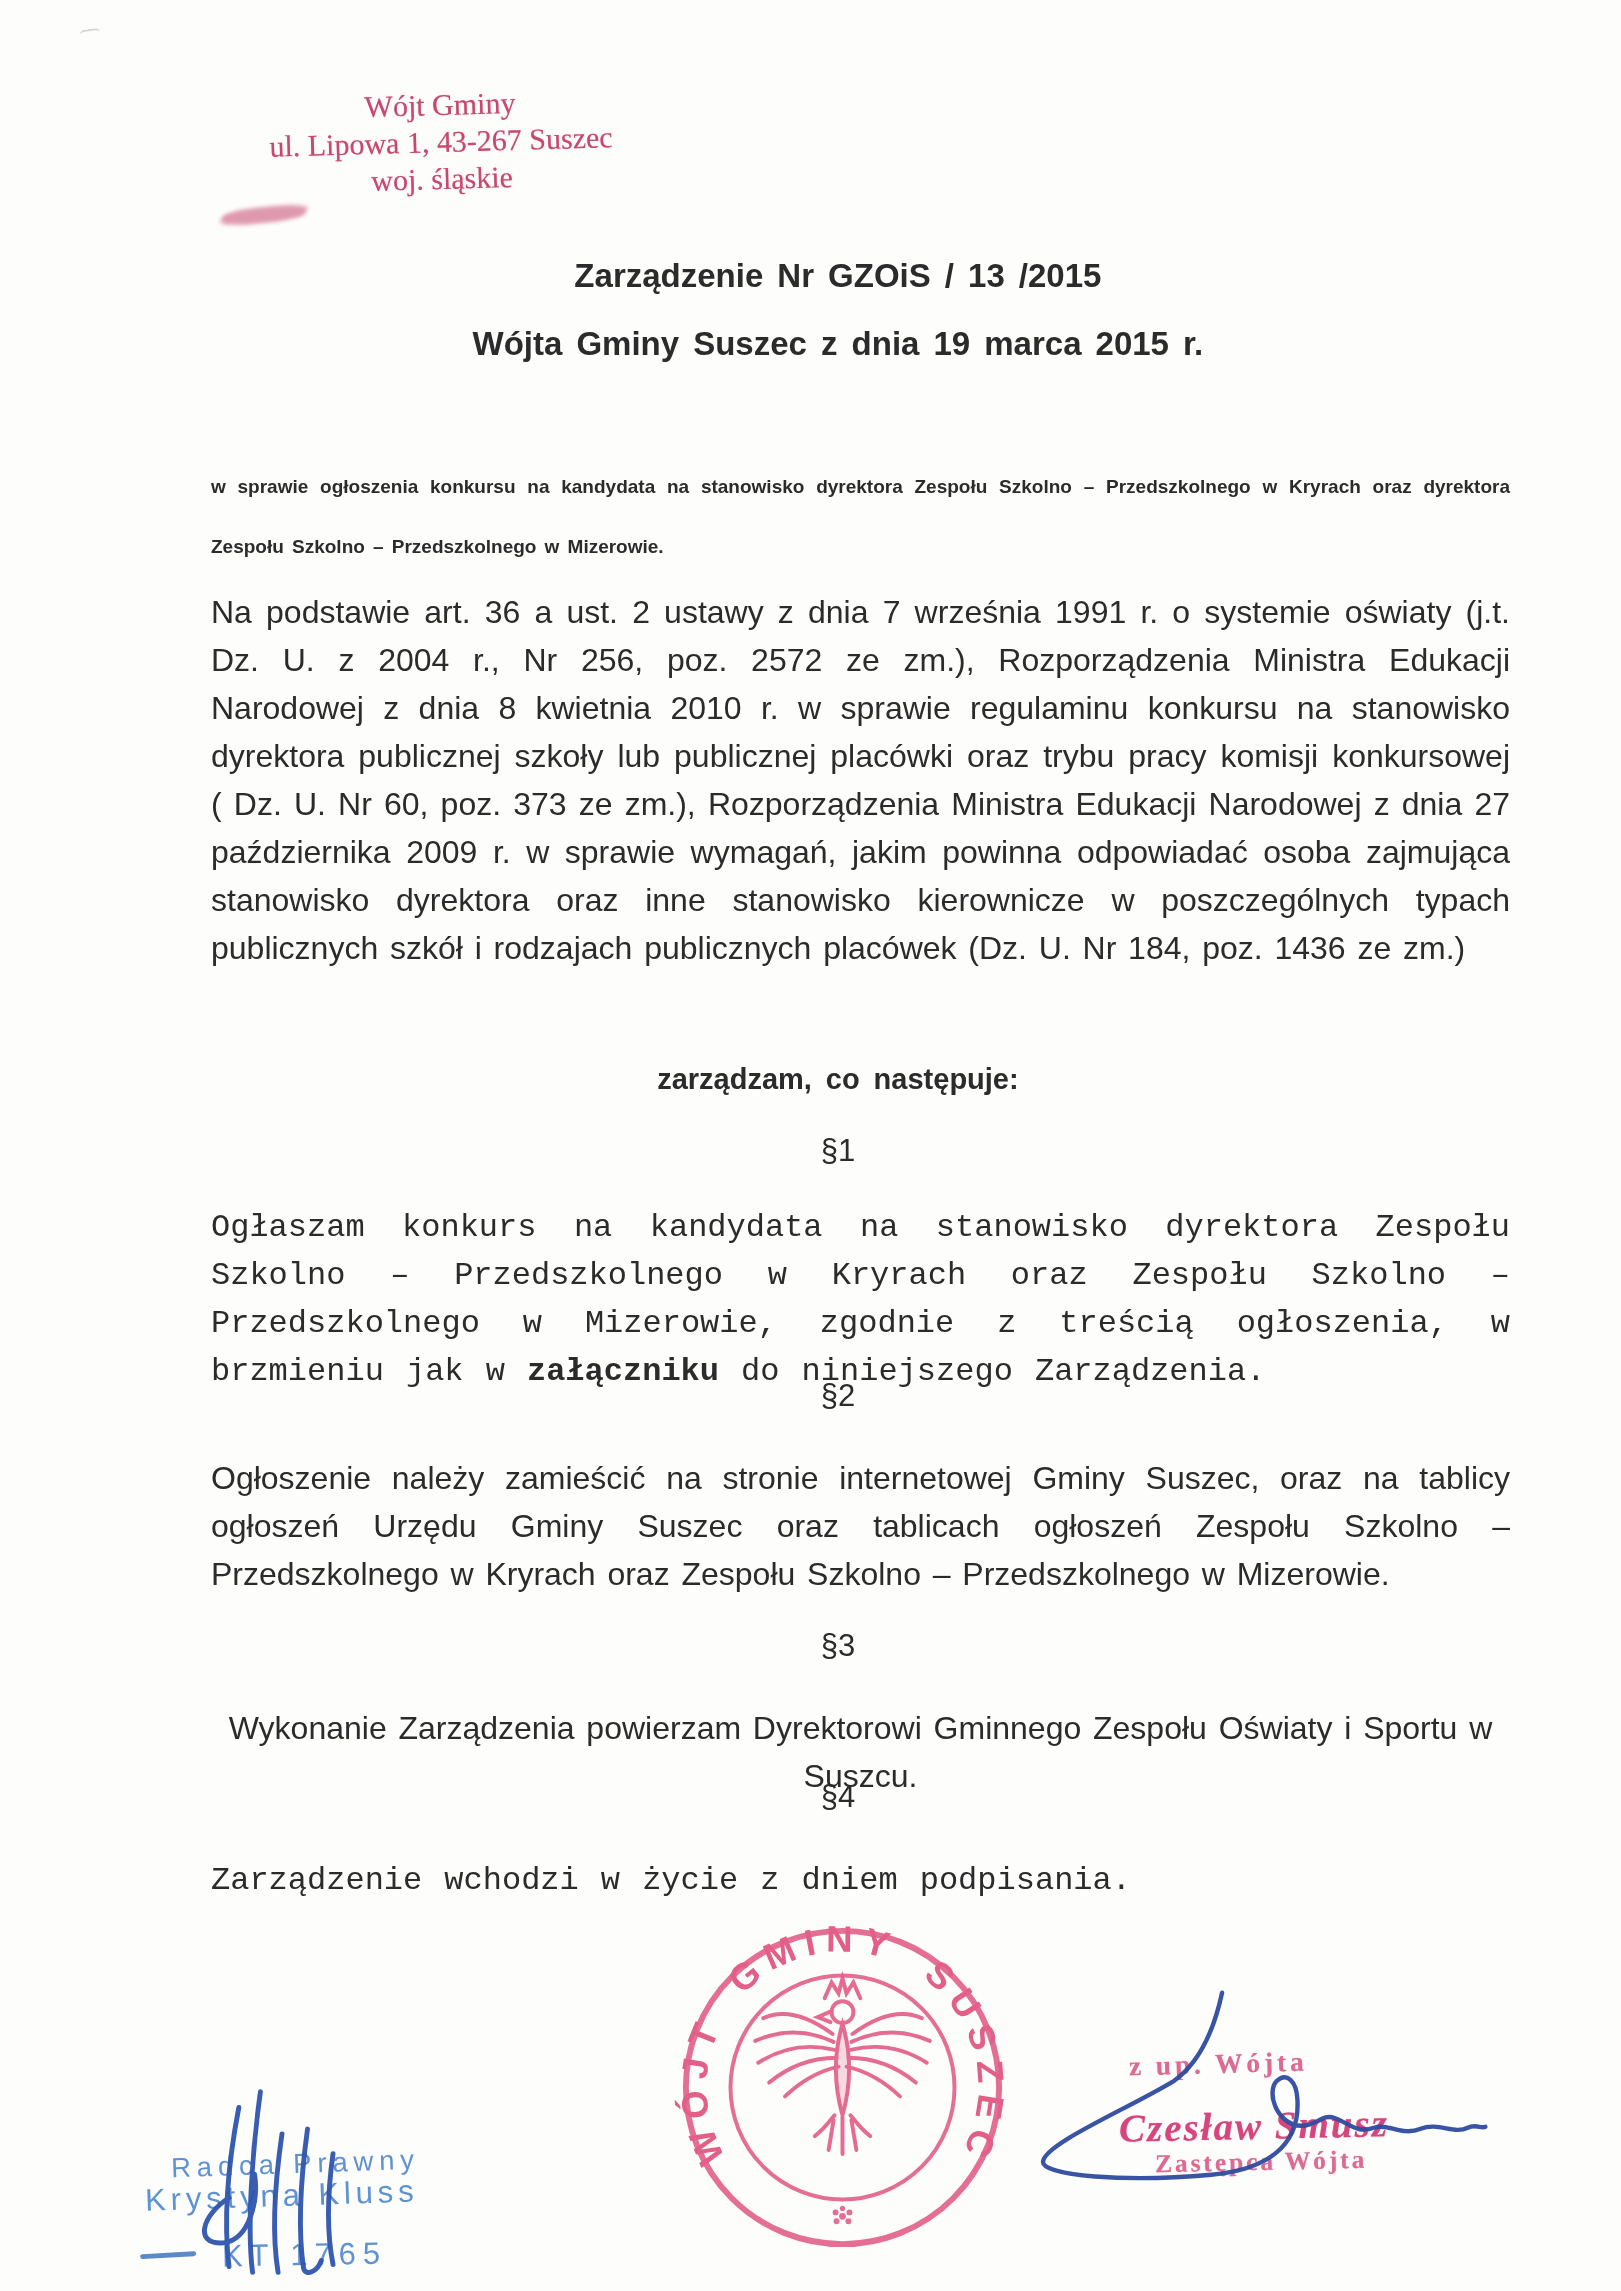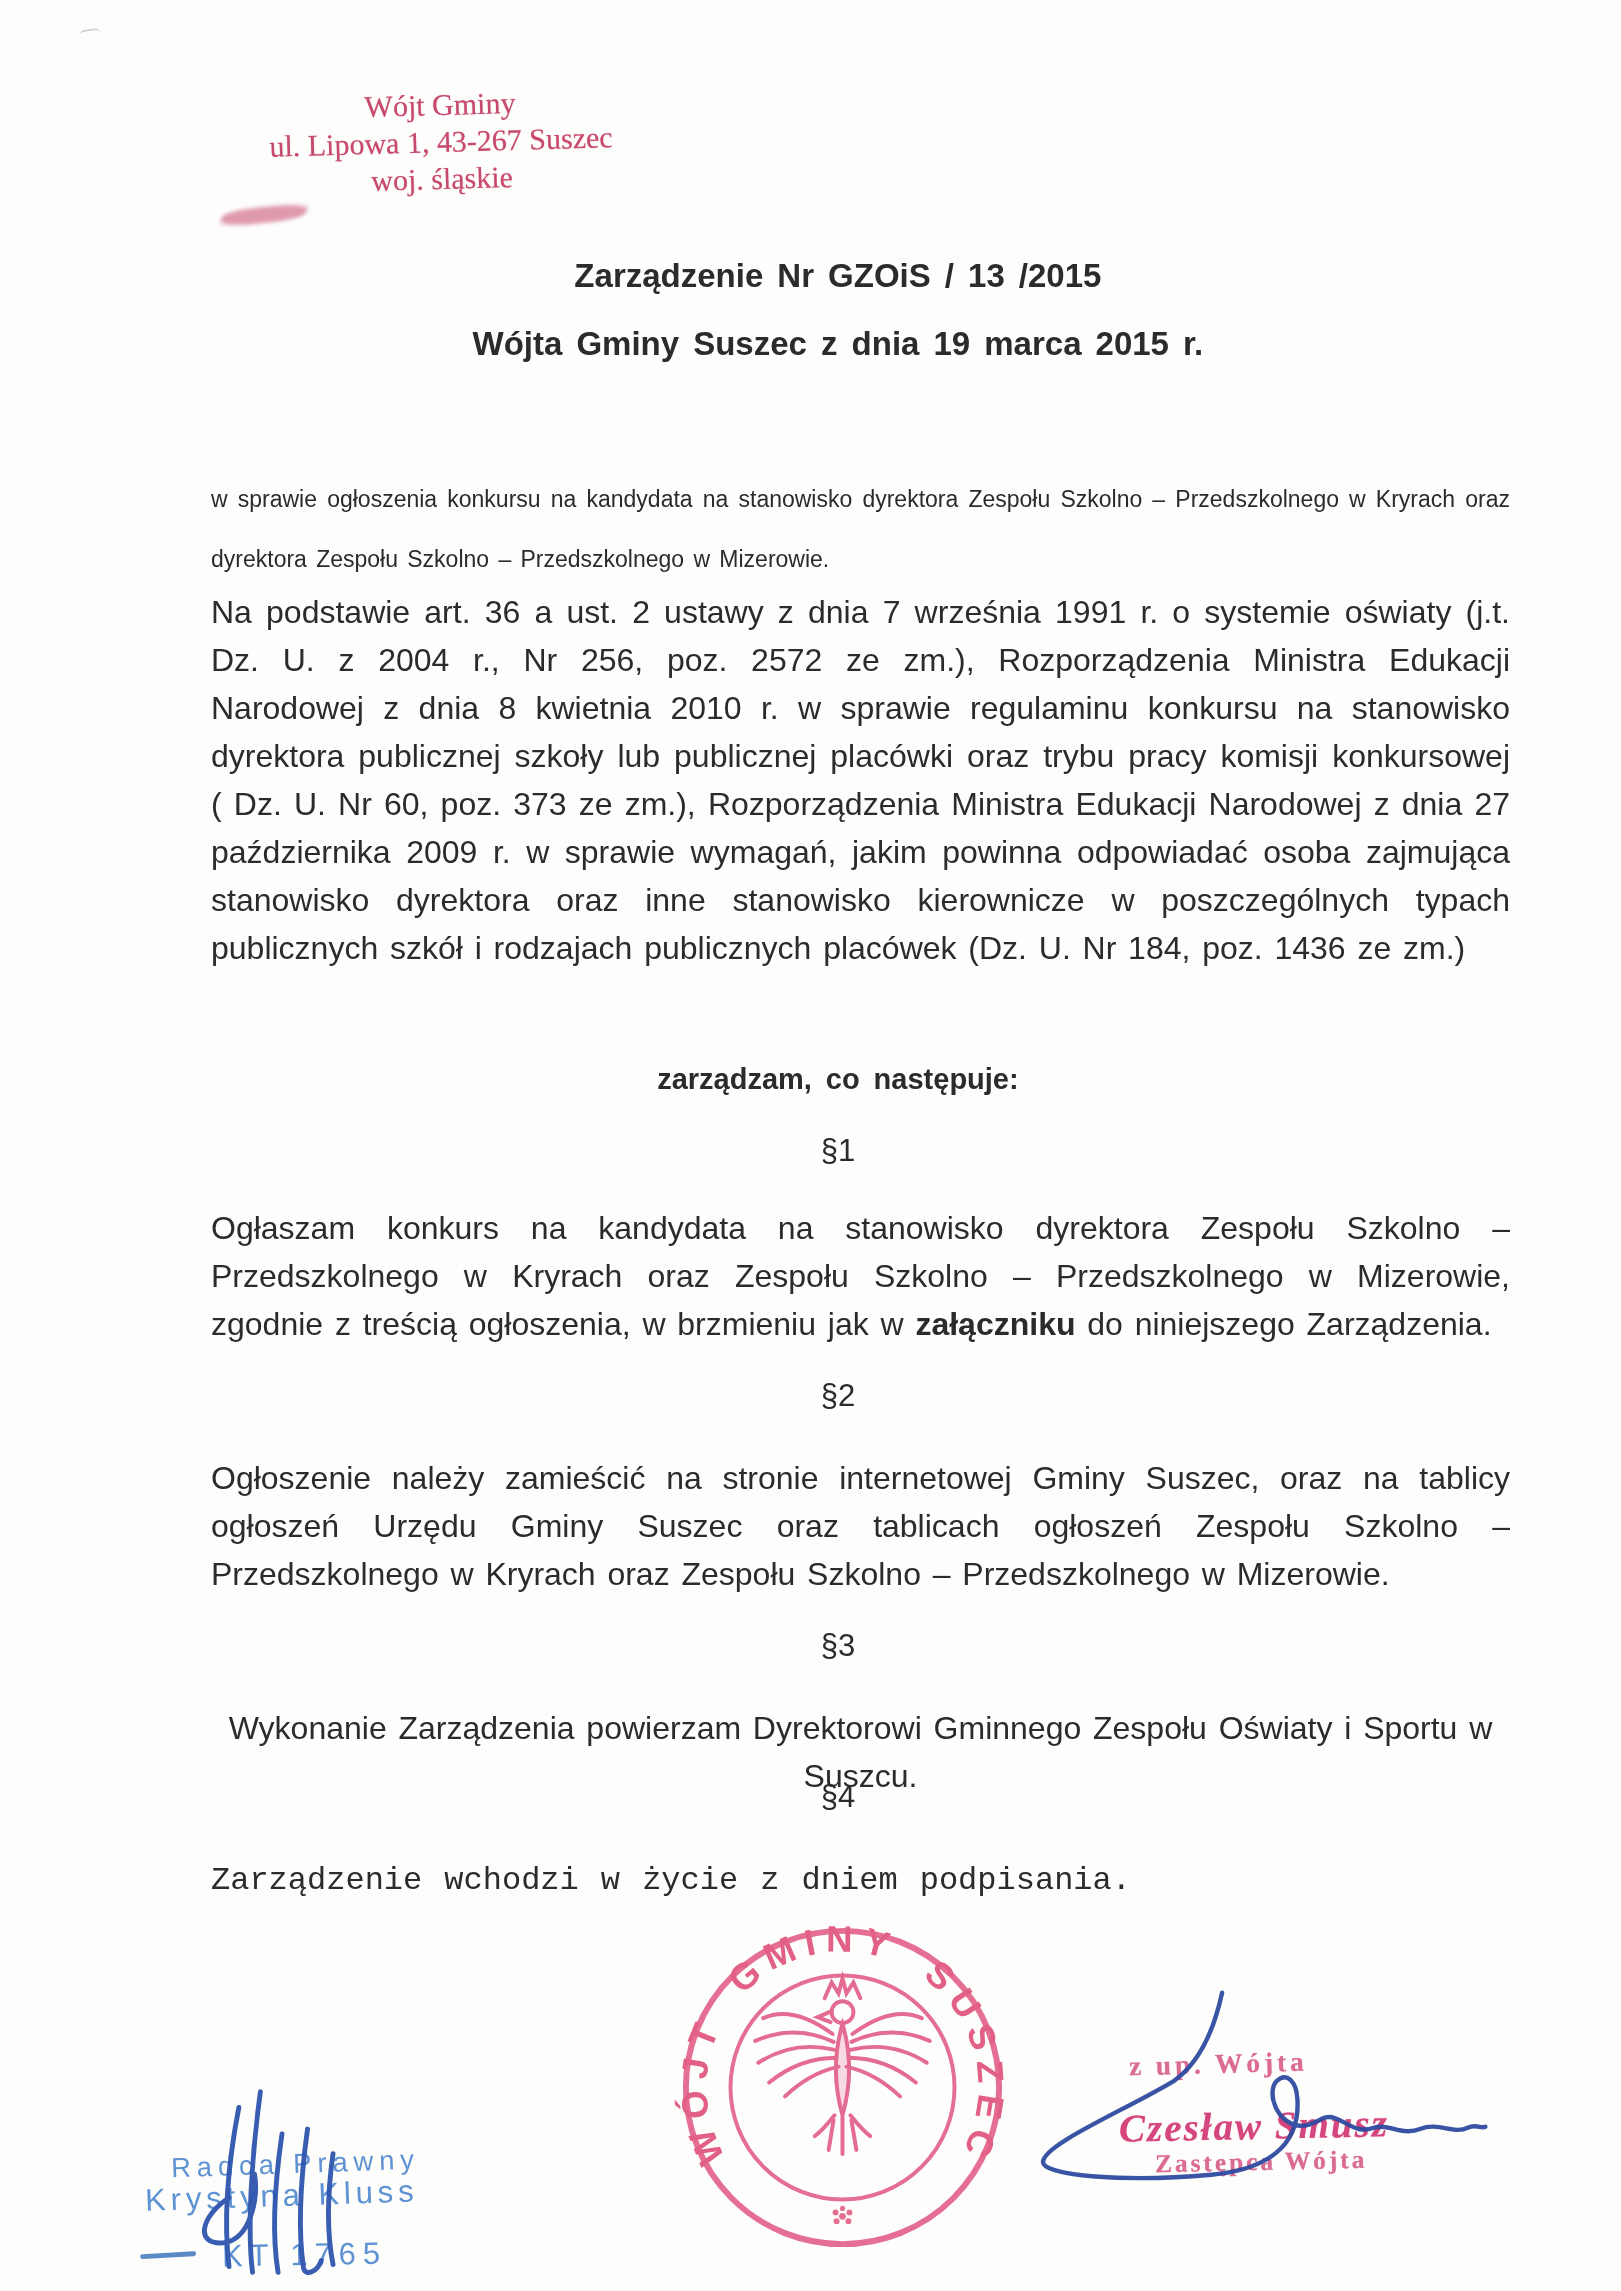--- a/index.html
+++ b/index.html
@@ -37,30 +37,30 @@
     font-weight:bold; font-size:33px; word-spacing:4.9px;
     transform:translateX(27.4px);
   }
   .t1 { top:257px; }
   .t2 { top:325px; }
   .para {
     position:absolute; left:211px; width:1299px;
     font-size:32px; line-height:48px;
     text-align:justify; word-spacing:2.9px;
   }
-  .subject { top:469px; font-weight:normal; font-size:23px; line-height:60px; }
+  .subject { top:457px; font-weight:bold; font-size:19px; line-height:60px; }
   .legal   { top:588px; }
   .center-line {
     position:absolute; left:0; width:100%; text-align:center;
     font-size:29px; transform:translateX(27.4px);
   }
   .order-intro { top:1063px; font-weight:bold; word-spacing:5.9px; }
   .sec-num { font-size:31px; font-weight:400; }
   .n1 { top:1133px; } .n2 { top:1378px; } .n3 { top:1628px; } .n4 { top:1779px; }
-  .s1 { top:1204px; }
+  .s1 { top:1204px;font-family:Liberation Mono, monospace; }
   .s2 { top:1454px; }
   .s3 { top:1704px; text-align:center; }
   .s4 { top:1857px; text-align:left;font-family:Liberation Mono, monospace; }
   
   .round-stamp { position:absolute; left:674px; top:1919px; opacity:.92; }
   
   .dep-stamp-line1 {
     position:absolute; left:1129px; top:2049px;
     font-family:"Liberation Serif", serif; font-weight:bold;
     font-size:27.4px; color:#db6b92; letter-spacing:3.9px;

